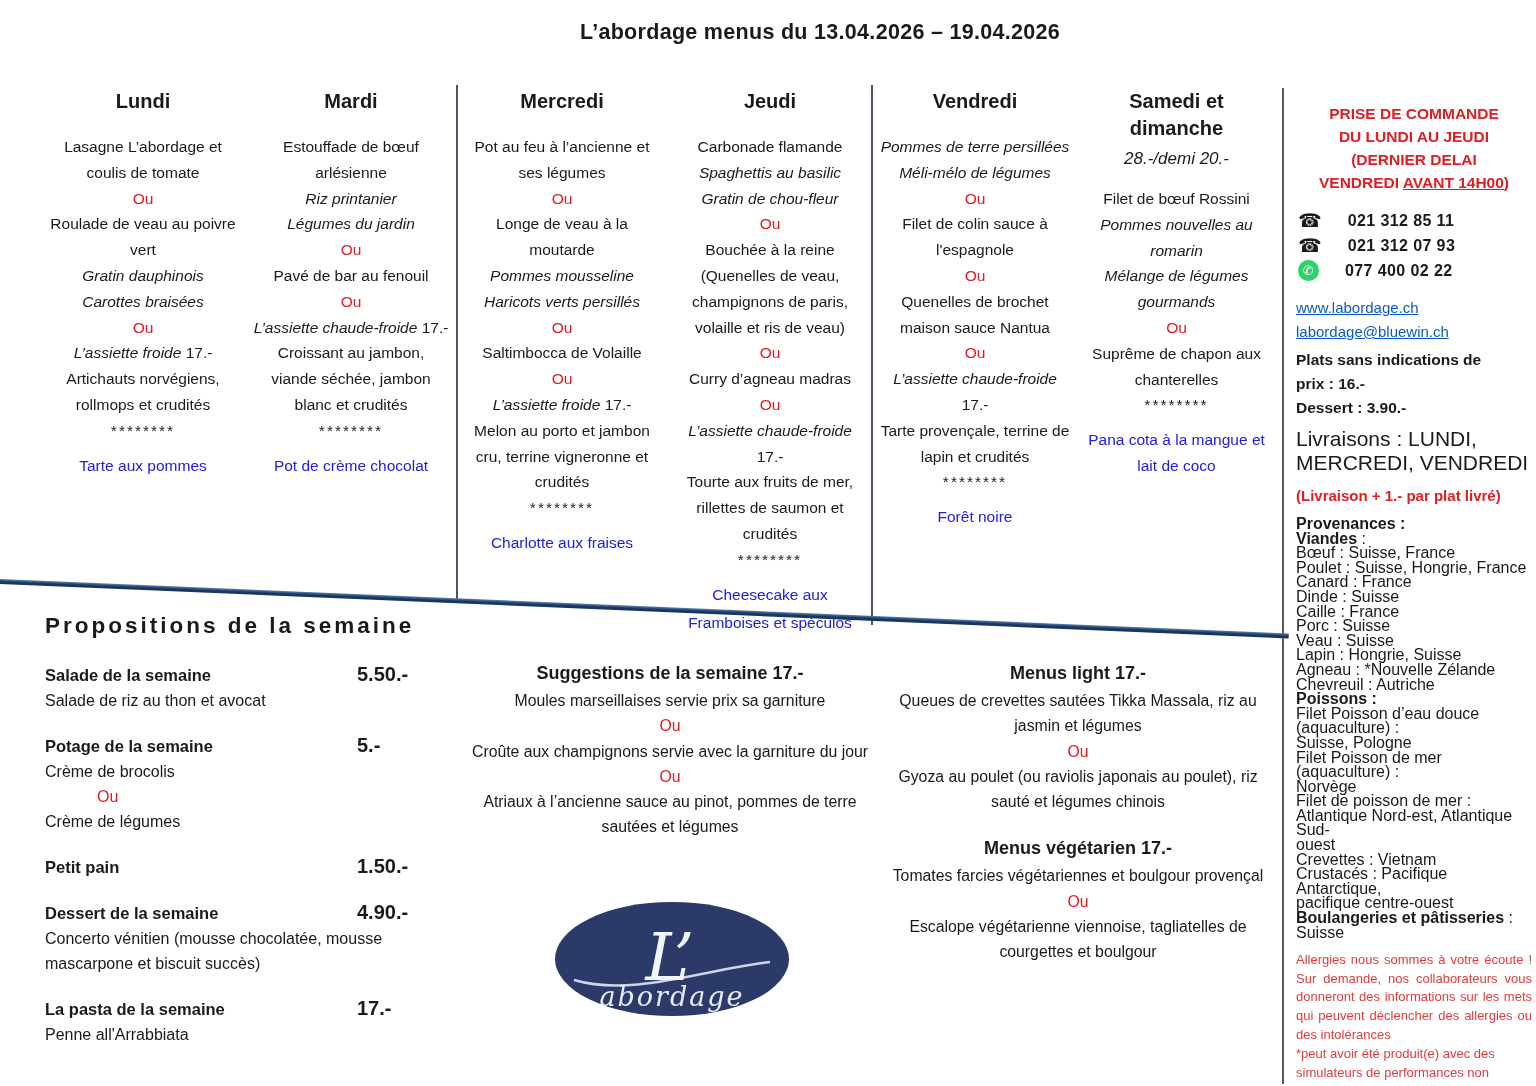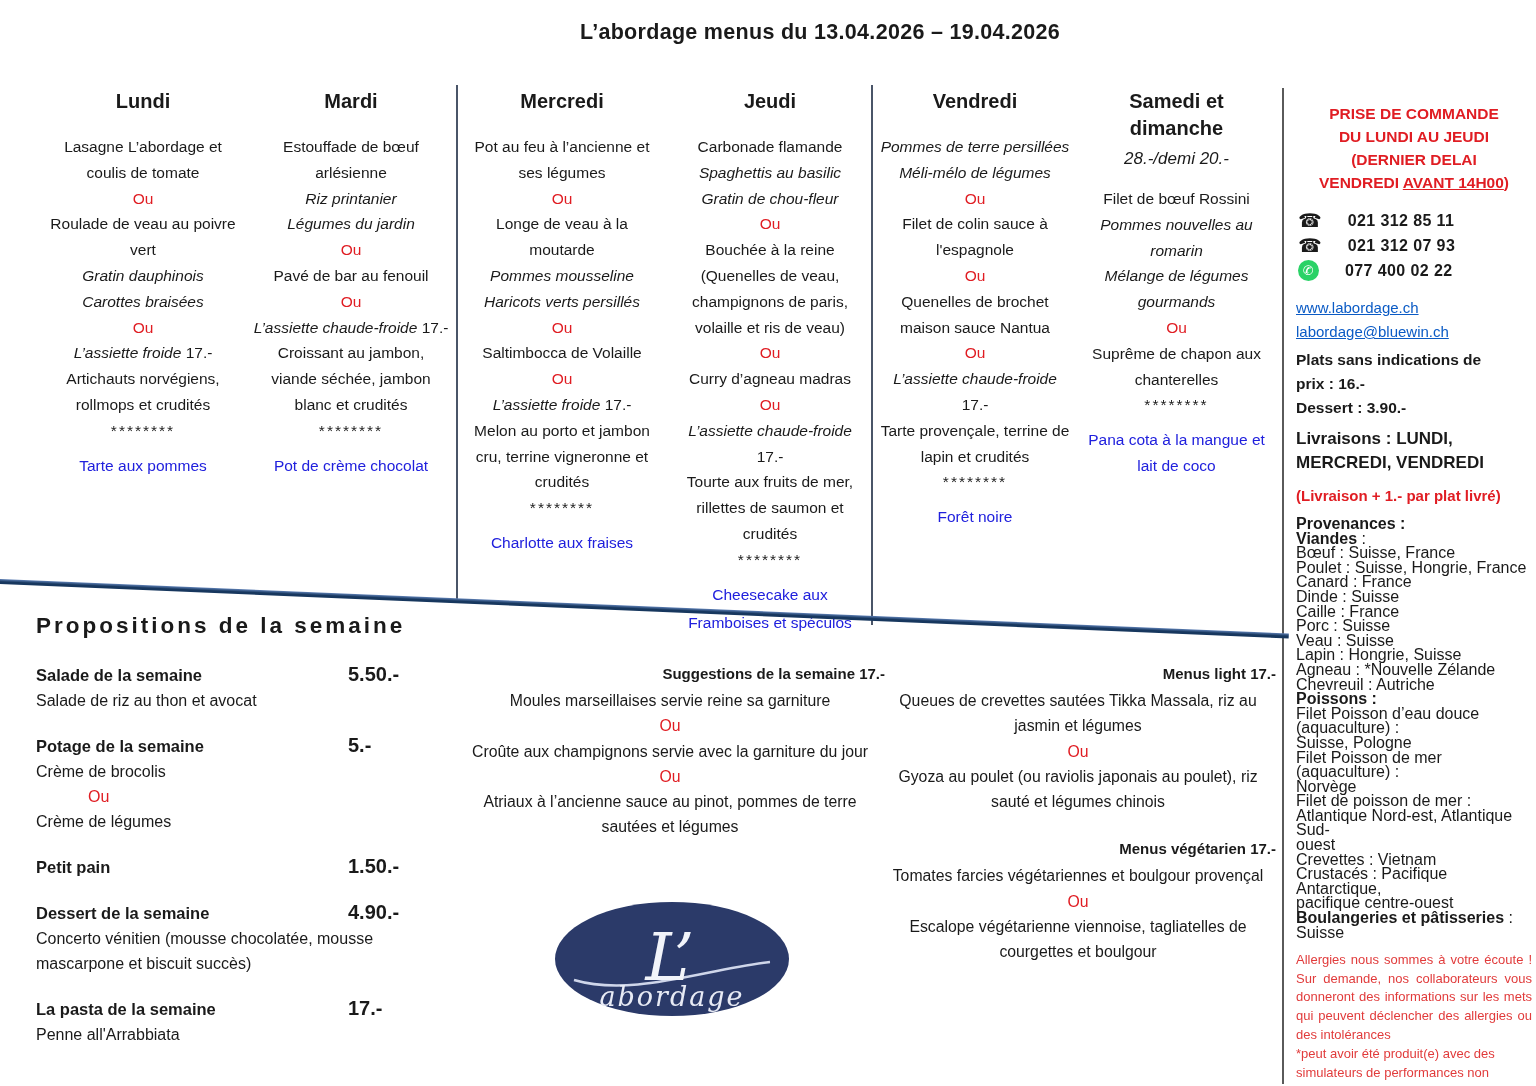--- a/index.html
+++ b/index.html
@@ -23,50 +23,50 @@
   .ln.mixed .itx{font-style:italic;}
   
   .vline{position:absolute;width:2px;background:#4a5568;}
   .vline-1{left:456px;top:85px;height:518px;}
   .vline-2{left:871px;top:85px;height:540px;}
   .sidebar-line{left:1282px;top:88px;height:996px;background:#5a5a5a;}
   .diag{position:absolute;left:0;top:579px;width:1290px;height:4.5px;
         background:linear-gradient(#5d7fb4,#17375e 55%);
         transform:rotate(2.42deg);transform-origin:0 0;}
   
-  .props{position:absolute;left:36px;top:613px;width:400px;}
+  .props{position:absolute;left:45px;top:613px;width:400px;}
   .props-title{font-size:22.5px;font-weight:bold;letter-spacing:3px;margin:0 0 24px 0;}
   .prop{position:relative;margin-bottom:21px;}
   .prop .ln{text-align:left;font-size:16px;line-height:25px;}
   .prop .ln.or-ind{padding-left:52px;color:var(--red);}
   .pname{font-weight:bold;font-size:16.5px;line-height:25px;}
   .pprice{position:absolute;left:312px;top:0;font-weight:bold;font-size:20px;}
   
   .cgroup-wrap{position:absolute;text-align:center;}
   #g-sugg{left:455px;top:660px;width:430px;}
   #g-menus{left:880px;top:660px;width:396px;}
-  .cg-title{font-size:15px;font-weight:bold;line-height:27px;margin-bottom:1px;text-align:right;}
+  .cg-title{font-size:18px;font-weight:bold;line-height:27px;margin-bottom:1px;}
   .cg-lines .ln{font-size:15.8px;line-height:25.3px;}
   .cgroup + .cgroup{margin-top:21px;}
   
   .logo{position:absolute;left:552px;top:900px;width:240px;height:122px;}
   
   .sidebar{position:absolute;left:1296px;top:102px;width:236px;}
   .order-notice{color:var(--red);font-weight:bold;font-size:15.5px;line-height:23px;text-align:center;}
   .order-notice .und{text-decoration:underline;}
   .phones{margin-top:14px;}
   .ph-row{display:flex;align-items:center;gap:26px;height:25px;padding-left:2px;}
   .tel-icon{font-size:19px;line-height:21px;}
   .wa-icon{width:21px;height:21px;border-radius:50%;background:var(--wa);color:#fff;
         display:flex;align-items:center;justify-content:center;font-size:13px;flex:0 0 21px;}
   .ph-num{font-weight:bold;font-size:16px;letter-spacing:.4px;}
   .links{margin-top:13px;}
   .slink{color:var(--link);text-decoration:underline;font-size:15px;line-height:24px;cursor:pointer;}
   .pricing{margin-top:4px;font-weight:bold;font-size:15.5px;line-height:24px;}
-  .delivery{margin-top:7px;font-weight:bold;font-size:17px;line-height:24px;}
+  .delivery{margin-top:7px;font-weight:normal;font-size:21px;line-height:24px;}
   .fee{margin-top:11px;color:var(--red);font-weight:bold;font-size:15px;line-height:20px;}
   .provenance{margin-top:11px;font-size:16px;line-height:14.6px;}
   .pv-b{font-weight:bold;}
   .allergies{margin-top:11px;color:#e13b3b;font-size:13px;line-height:18.6px;}
   .allergies p{margin:0 0 1px;}
   .allergies p.just{text-align:justify;}
 </style>
 </head>
 <body>
 
@@ -193,21 +193,21 @@
           <span class="pprice">17.-</span>
           <div class="ln plain">Penne all'Arrabbiata</div>
         </div>
       </div>
   </div>
 
   <div class="cgroup-wrap" id="g-sugg">
     <div class="cgroup">
       <div class="cg-title">Suggestions de la semaine 17.-</div>
       <div class="cg-lines">
-          <div class="ln plain">Moules marseillaises servie reine sa garniture</div>
+          <div class="ln plain">Moules marseillaises servie prix sa garniture</div>
           <div class="ln or">Ou</div>
           <div class="ln plain">Croûte aux champignons servie avec la garniture du jour</div>
           <div class="ln or">Ou</div>
           <div class="ln plain">Atriaux à l’ancienne sauce au pinot, pommes de terre sautées et légumes</div>
         </div>
     </div>
   </div>
 
   <div class="cgroup-wrap" id="g-menus">
     <div class="cgroup">

